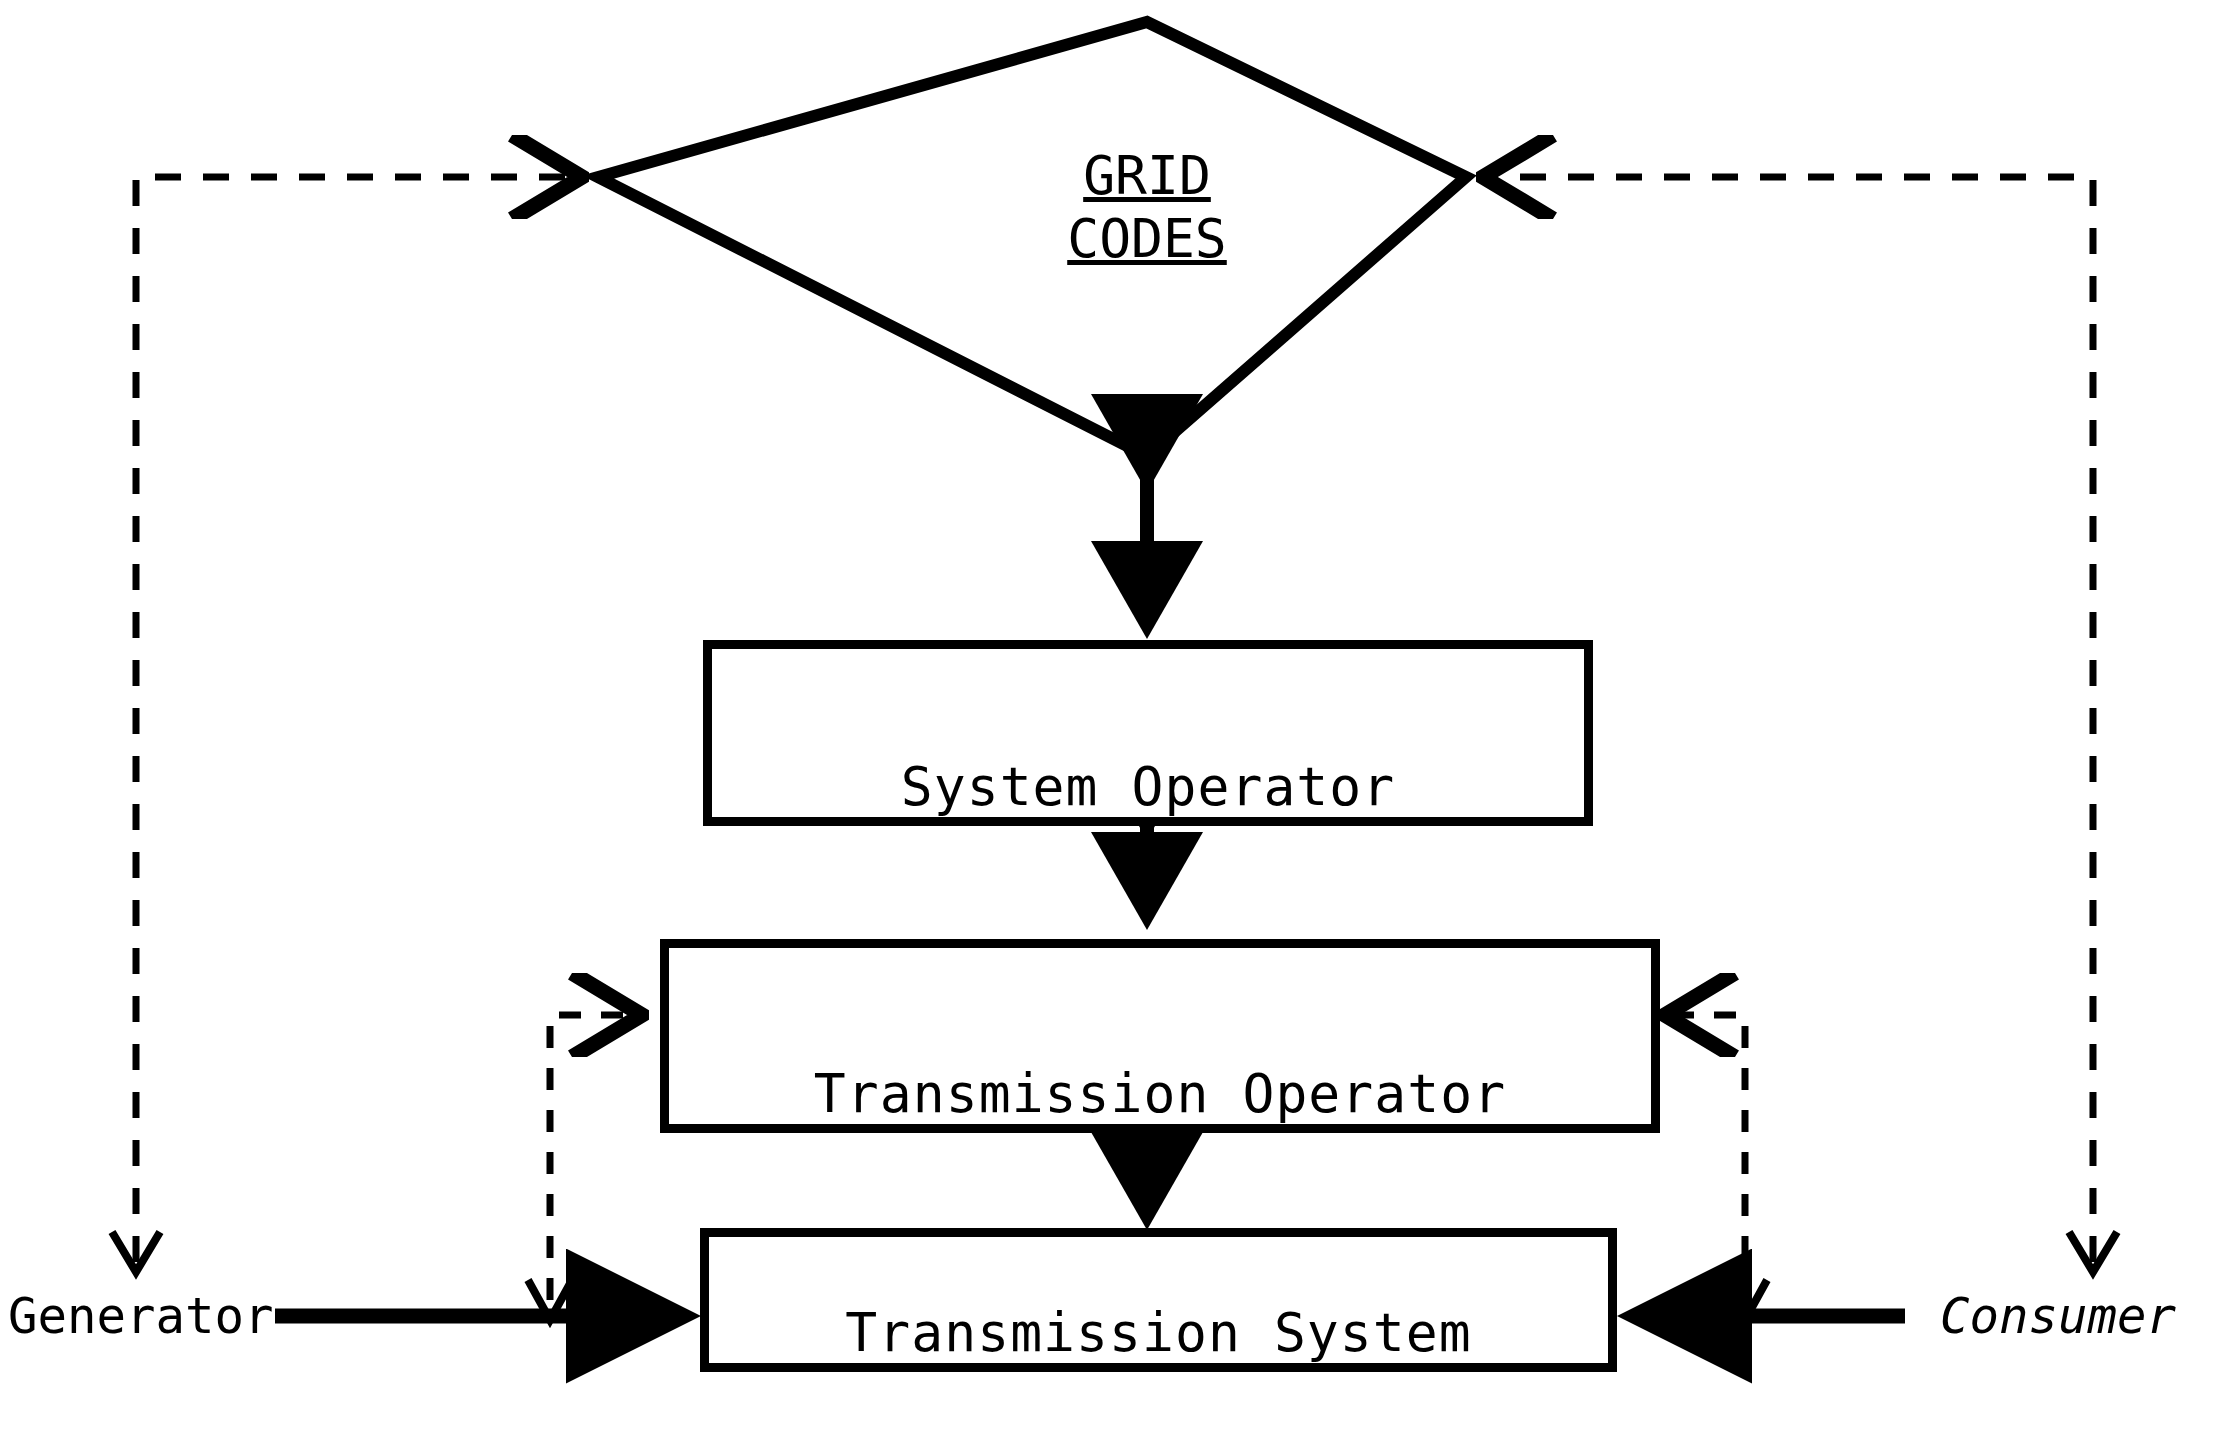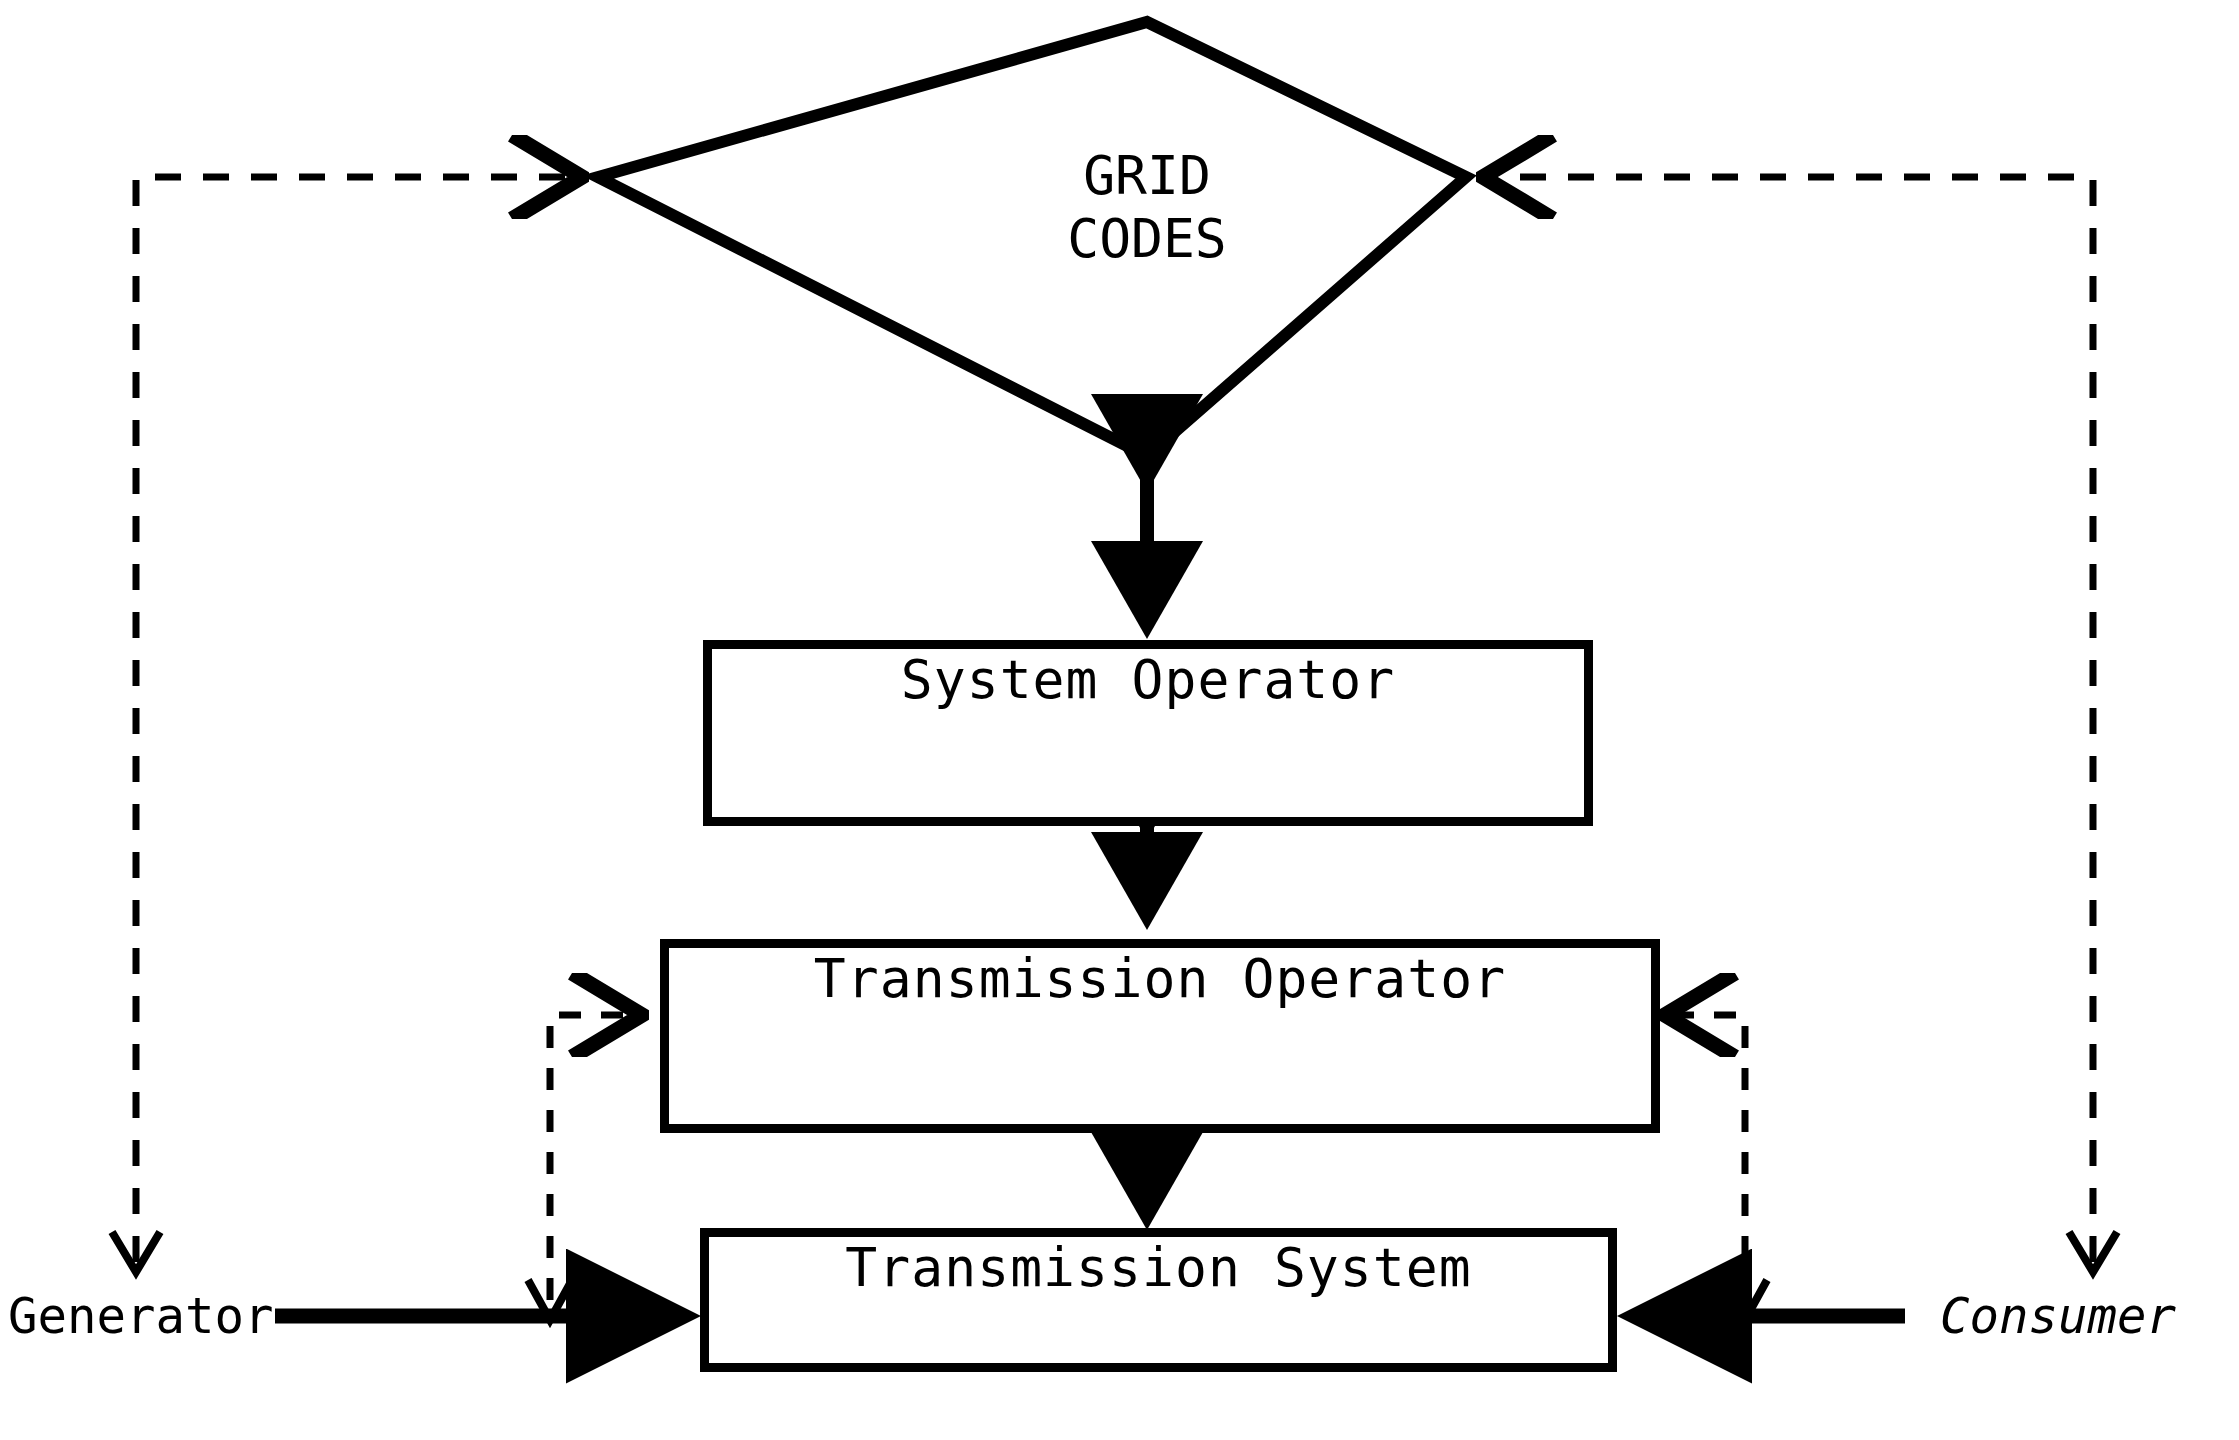--- a/index.html
+++ b/index.html
@@ -2,30 +2,30 @@
 <html><head>
 <meta charset="utf-8">
 <style>
   html,body{margin:0;padding:0;background:#ffffff;}
   body{width:2239px;height:1440px;overflow:hidden;
        font-family:"DejaVu Sans Mono","Liberation Mono",monospace;}
   #stage{position:relative;width:2239px;height:1440px;background:#fff;}
   #wires{position:absolute;left:0;top:0;width:2239px;height:1440px;}
 
   .node{position:absolute;box-sizing:border-box;background:#ffffff;
-        display:flex;align-items:flex-start;justify-content:center;
+        display:flex;align-items:flex-end;justify-content:center;
         color:#000;letter-spacing:.02em;white-space:nowrap;}
   .boxnode{border:9px solid #000;font-size:53px;}
 
   .endlabel{position:absolute;font-size:49px;color:#000;white-space:nowrap;
             display:flex;align-items:center;}
 
   .diamond-label{position:absolute;text-align:center;font-size:53px;
                  line-height:1.18;color:#000;}
-  .diamond-label span{display:block;}
+  .diamond-label span{display:block;text-decoration:underline;}
 </style>
 </head>
 <body>
 
 <div id="stage">
 
   <svg id="wires" viewBox="0 0 2239 1440">
     <defs>
       <marker id="solidHead" markerWidth="9" markerHeight="9" refX="7.6" refY="4.5" orient="auto" markerUnits="strokeWidth">
         <path d="M0,0 L9,4.5 L0,9 z" fill="#000"></path>

